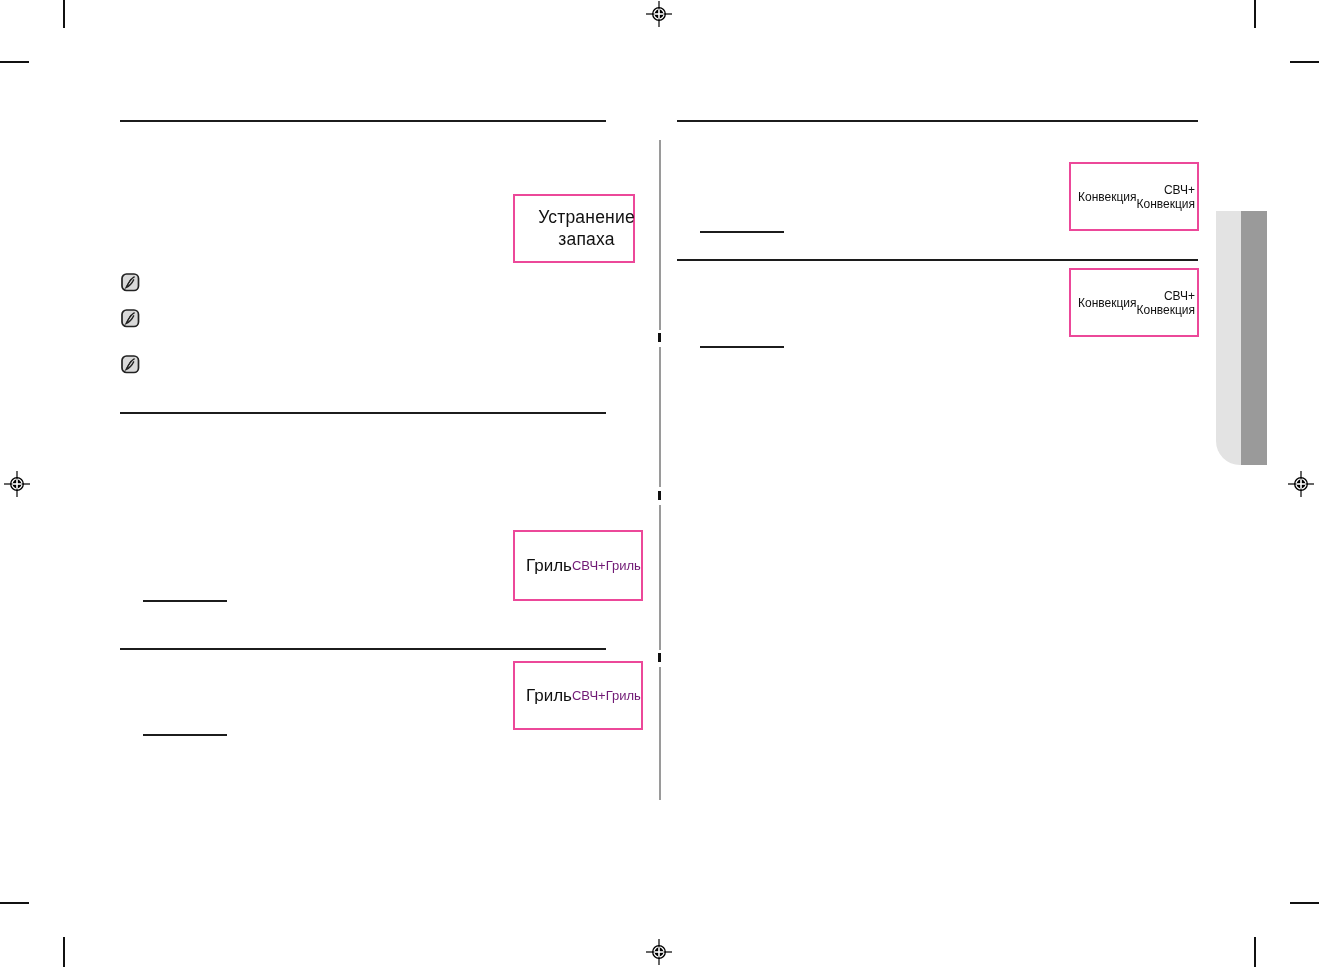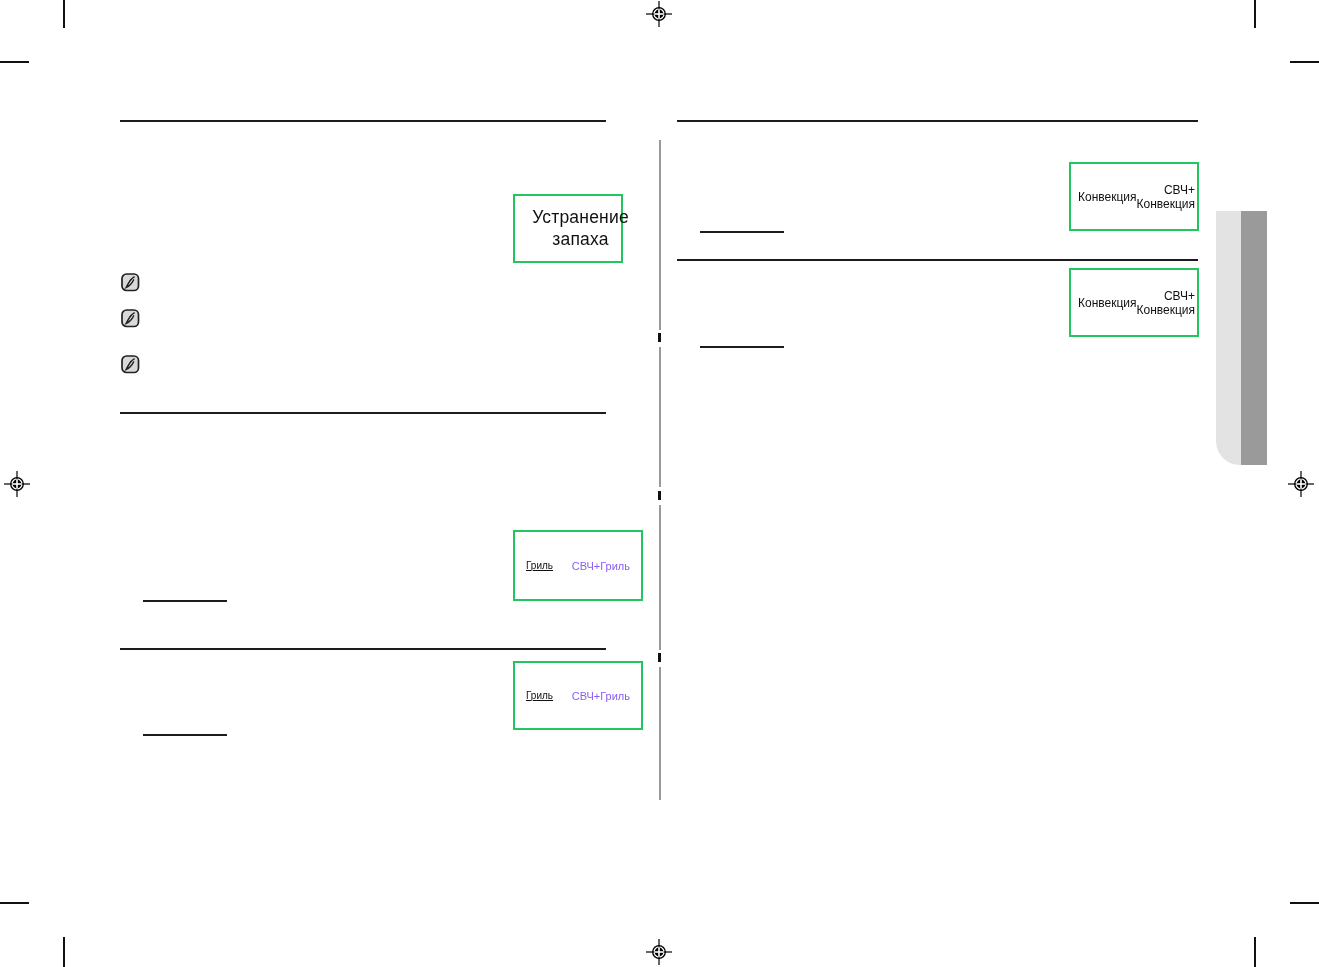--- a/index.html
+++ b/index.html
@@ -10,36 +10,36 @@
     font-family:"Liberation Sans","DejaVu Sans",sans-serif;
     color:#1a1a1a;
     overflow:hidden;
   }
   .abs{position:absolute;}
   .crop{background:#111;}
   .hrule{background:#1c1c1c;height:2px;}
   .underline{background:#1c1c1c;height:2px;}
   .display-box{
     box-sizing:border-box;
-    border:2px solid #22c55e;
+    border:2px solid #ec4899;
     background:#fff;
     display:flex;
     align-items:center;
     justify-content:center;
   }
   .display-box.split{justify-content:space-between;}
   .odor-text{
     text-align:center;
     font-size:17.5px;
     line-height:1.25;
     letter-spacing:.2px;
     color:#111;
   }
-  .grill-left{font-size:10px;color:#111;text-decoration:underline;}
-  .grill-right{font-size:11px;color:#8b5cf6;}
+  .grill-left{font-size:17px;color:#111;}
+  .grill-right{font-size:13px;color:#701a75;}
   .conv-left{font-size:12px;color:#111;}
   .conv-right{font-size:12px;line-height:14px;text-align:right;color:#111;}
   .divider-seg{background:#9a9a9a;width:2px;left:659px;}
   .divider-tick{background:#111;width:3px;left:658px;}
   .side-tab{
     overflow:hidden;
     border-bottom-left-radius:24px;
     display:flex;
   }
   .side-tab .light{width:25px;height:100%;}
@@ -101,21 +101,21 @@
   <div class="abs divider-tick" style="top:653px;height:9px;"></div>
   <div class="abs divider-seg" style="top:667px;height:133px;"></div>
 
   <div class="abs side-tab" style="left:1216px;top:211px;width:51px;height:254px;">
     <div class="light" style="background:#e3e3e3;"></div>
     <div class="dark" style="background:#9a9a9a;"></div>
   </div>
 
   <div class="abs hrule" style="left:120px;top:120px;width:486px;"></div>
 
-  <div class="abs display-box" style="left:513px;top:194px;width:110px;height:69px;padding-left:25px;">
+  <div class="abs display-box" style="left:513px;top:194px;width:122px;height:69px;padding-left:25px;">
     <div class="odor-text">
       <span>Устранение</span><br>
       <span>запаха</span>
     </div>
   </div>
 
   <svg class="abs note-icon" style="left:121px;top:273px;" viewBox="0 0 19 19">
     <rect x="1" y="1" width="16.5" height="16.5" rx="4.5" fill="#d9d9d9" stroke="#222" stroke-width="1.7"></rect>
     <path d="M13.6 3.6 C10.8 5.2 8.4 8.2 6.1 12.6 L5.0 14.6 C8.3 13.2 11.0 10.4 12.9 6.4" fill="none" stroke="#222" stroke-width="1.3"></path>
     <path d="M6.1 12.6 L10.2 5.6" fill="none" stroke="#222" stroke-width="1.0"></path>

